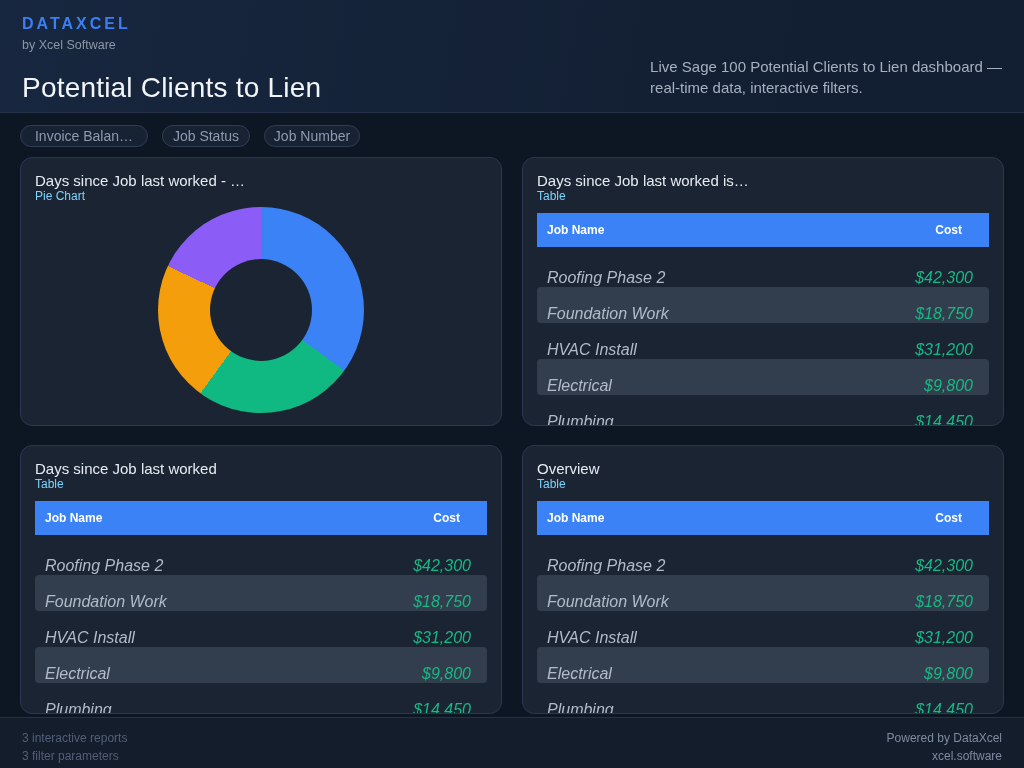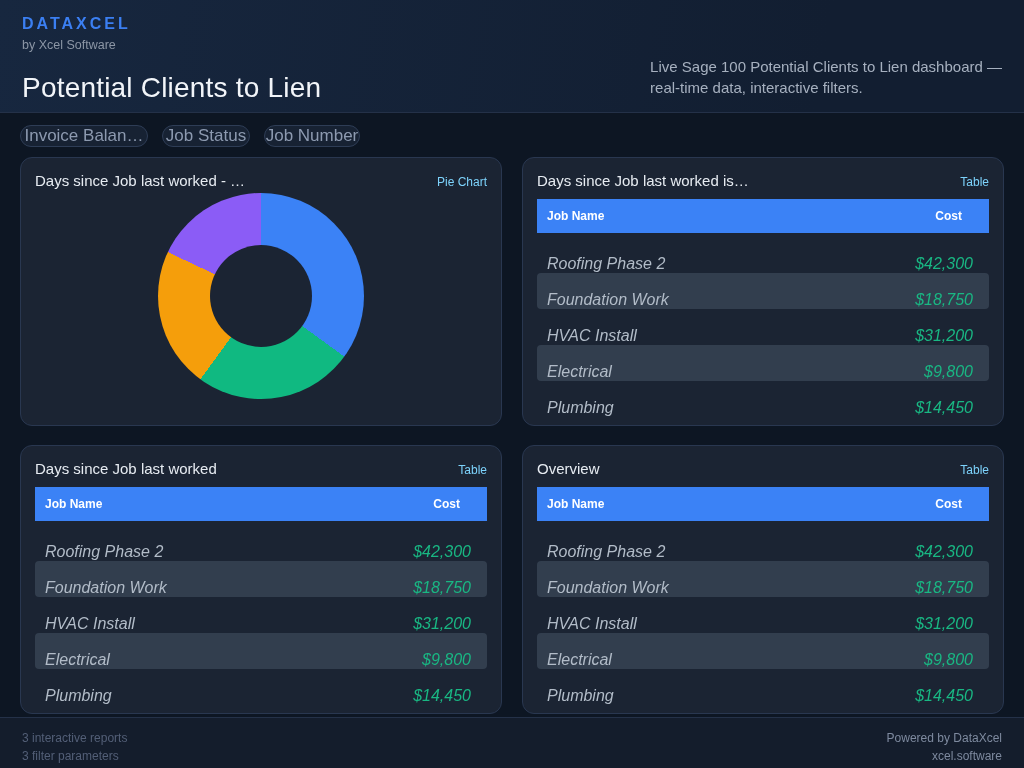--- a/index.html
+++ b/index.html
@@ -23,35 +23,35 @@
   }
   .brand { color:#3b7ff2; font-size:16px; font-weight:bold; letter-spacing:3px; }
   .byline { color:#8c96a5; font-size:12.5px; margin-top:5px; }
   .page-title { color:#f2f5f9; font-size:28px; font-weight:500; margin-top:20px; letter-spacing:.2px; }
   .tagline { align-self:flex-end; color:#a6b0bf; font-size:15px; line-height:21px; padding-bottom:6px;margin-top:11px; }
 
   
   .filters { display:flex; gap:14px; padding:12px 20px 5px 20px; }
   .pill {
     background:#172233; border:1px solid #2e3d56; border-radius:16px;
-    color:#8d9ab0; font-size:17px; height:22px; line-height:20px;
+    color:#8d9ab0; font-size:14px; height:22px; line-height:20px;
     text-align:center; cursor:pointer;
   }
   .pill-1 { width:128px; } .pill-2 { width:88px; } .pill-3 { width:96px; }
 
   
   .grid {
     display:grid; grid-template-columns:1fr 1fr; grid-template-rows:269px 269px;
     gap:19px 20px; padding:5px 20px 0 20px;
   }
   .panel {
     background:#1b2433; border:1px solid #293750; border-radius:12px;
     padding:14px; overflow:hidden;
   }
-  .panel-head { display:flex; justify-content:space-between; align-items:baseline; }
+  .panel-head { display:flex; align-items:baseline;flex-direction:column; }
   .panel-title { color:#e7ecf2; font-size:15px; font-weight:500; }
   .panel-type { color:#7dd3fc; font-size:12px; }
 
   
   .chart-wrap { display:flex; justify-content:center; margin-top:4px; }
   .donut { width:206px; height:206px; border-radius:50%; position:relative; cursor:pointer; }
   .donut-hole { position:absolute; left:52px; top:52px; width:102px; height:102px;
     border-radius:50%; background:#1b2433; }
 
   

